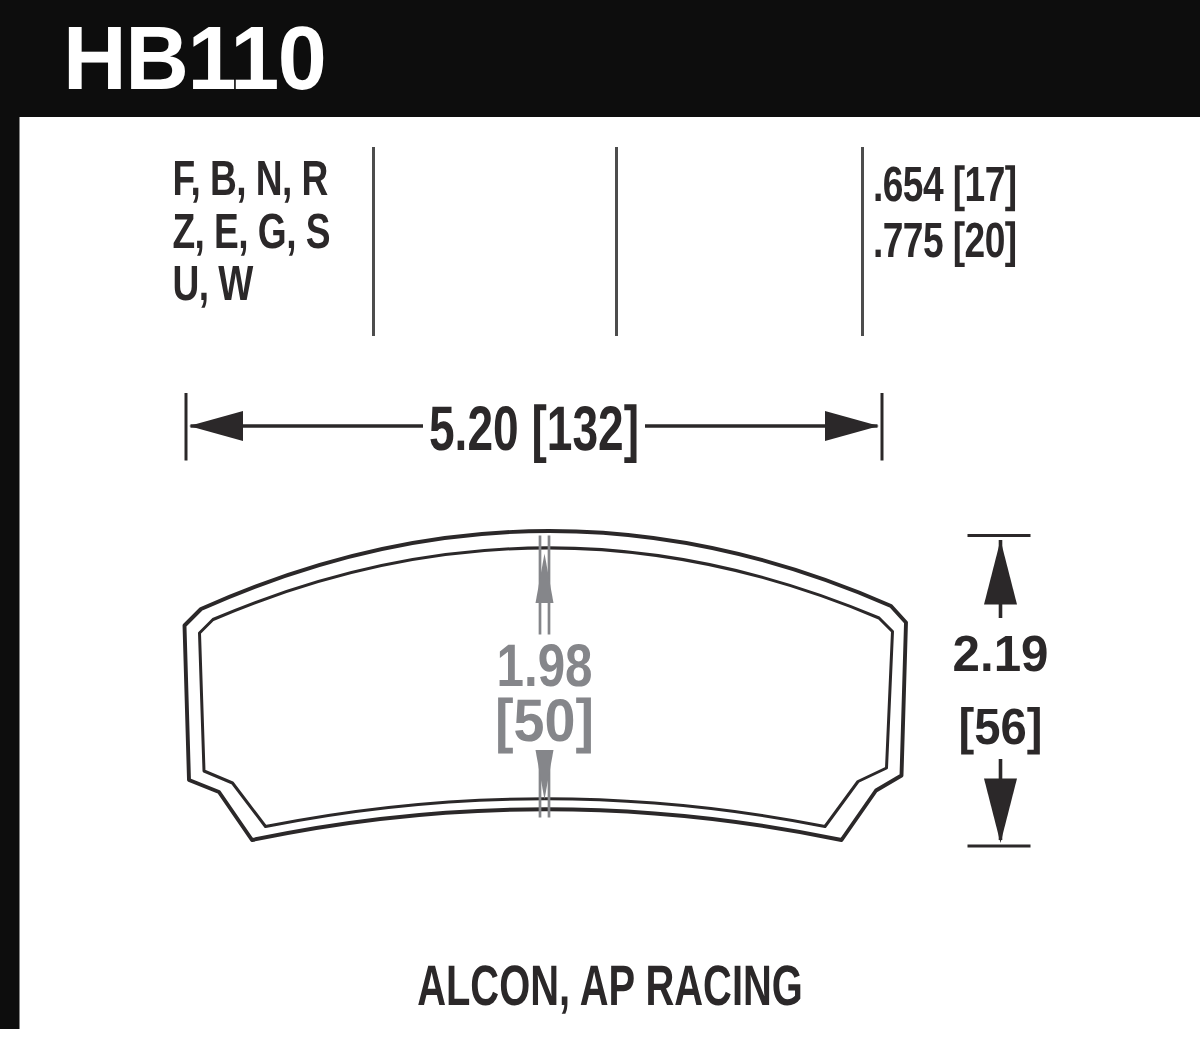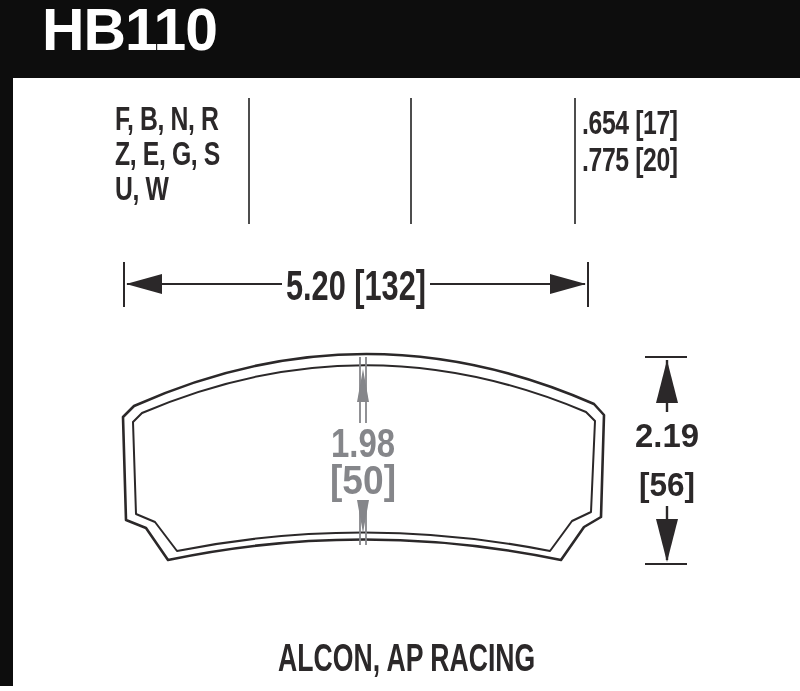--- a/index.html
+++ b/index.html
@@ -4,21 +4,21 @@
 <style>
   html,body{margin:0;padding:0;}
   body{
     width:800px;height:691px;position:relative;overflow:hidden;
     background:#ffffff;
     font-family:"Liberation Sans", sans-serif;
   }
   
   .topbar{
     position:absolute;left:0;top:0;width:800px;height:78px;
-    background:#0d0d0d;display:flex;align-items:flex-start;
+    background:#0d0d0d;display:flex;align-items:center;
   }
   .part-number{
     color:#ffffff;font-weight:bold;font-size:60px;letter-spacing:-1px;
     margin-left:42px;line-height:1;transform:scaleX(.98);transform-origin:left center;
   }
   .left-strip{
     position:absolute;left:0;top:78px;width:13px;height:608px;background:#0d0d0d;
   }
   
   .codes{

